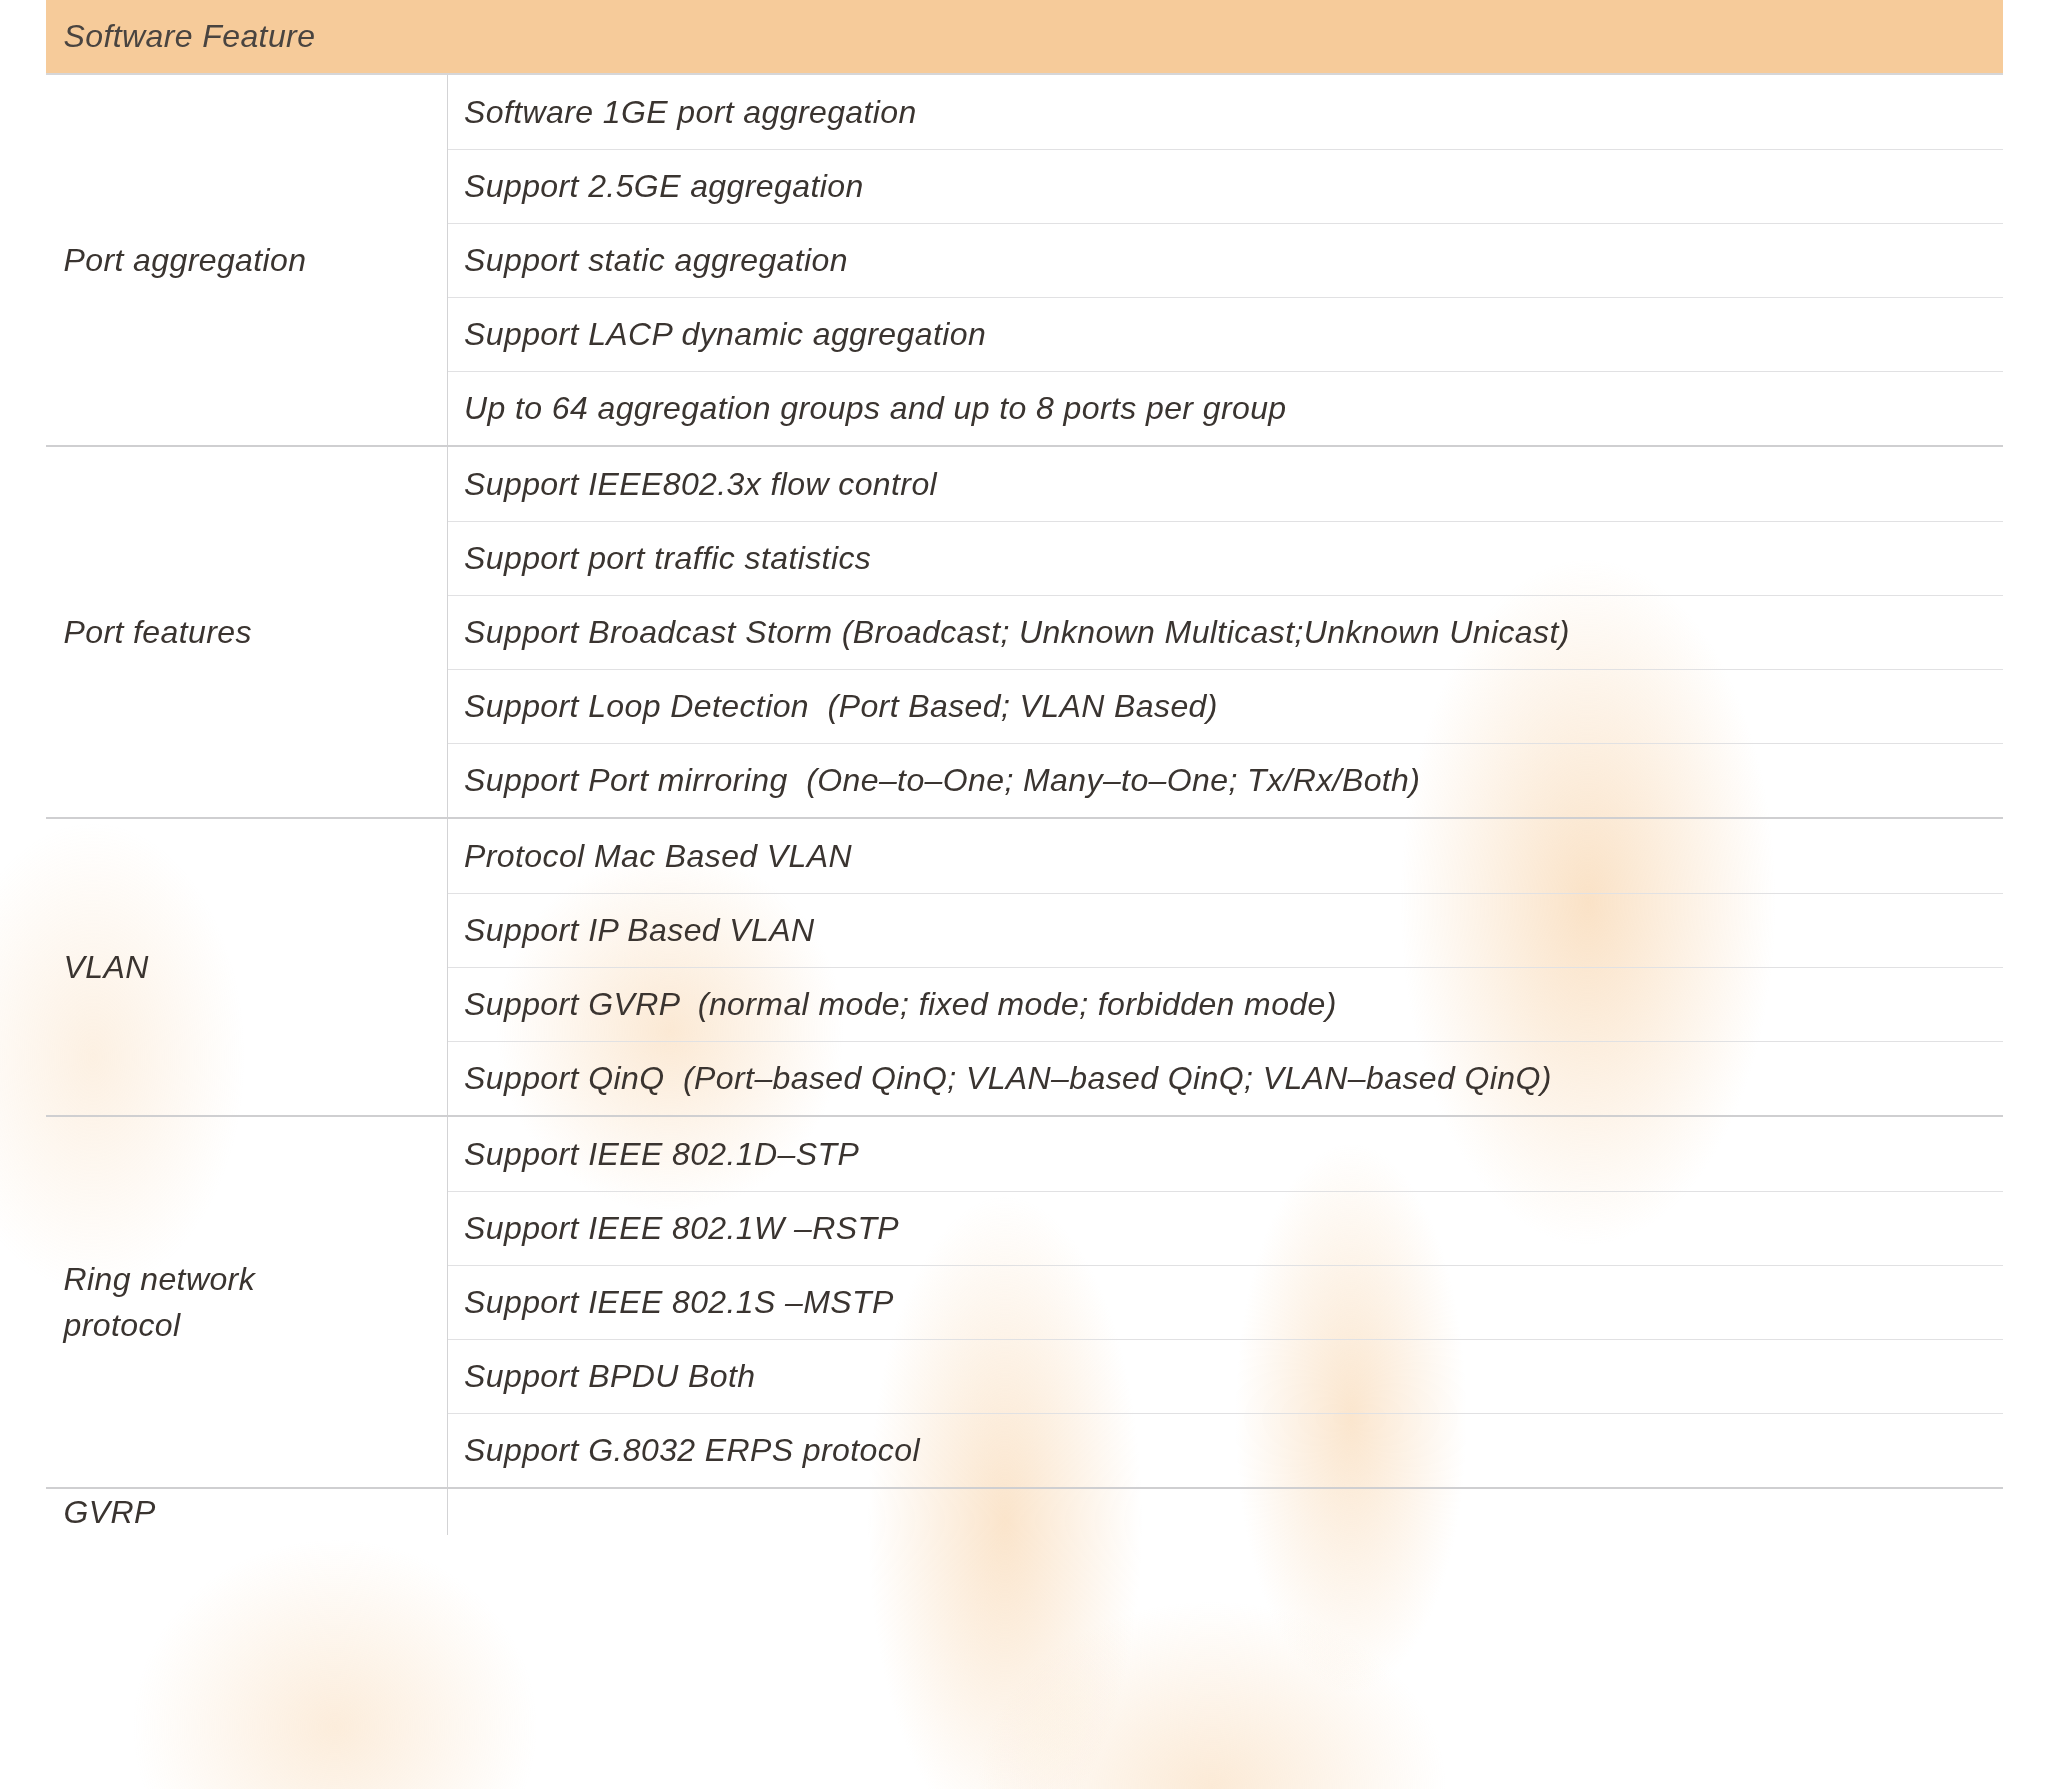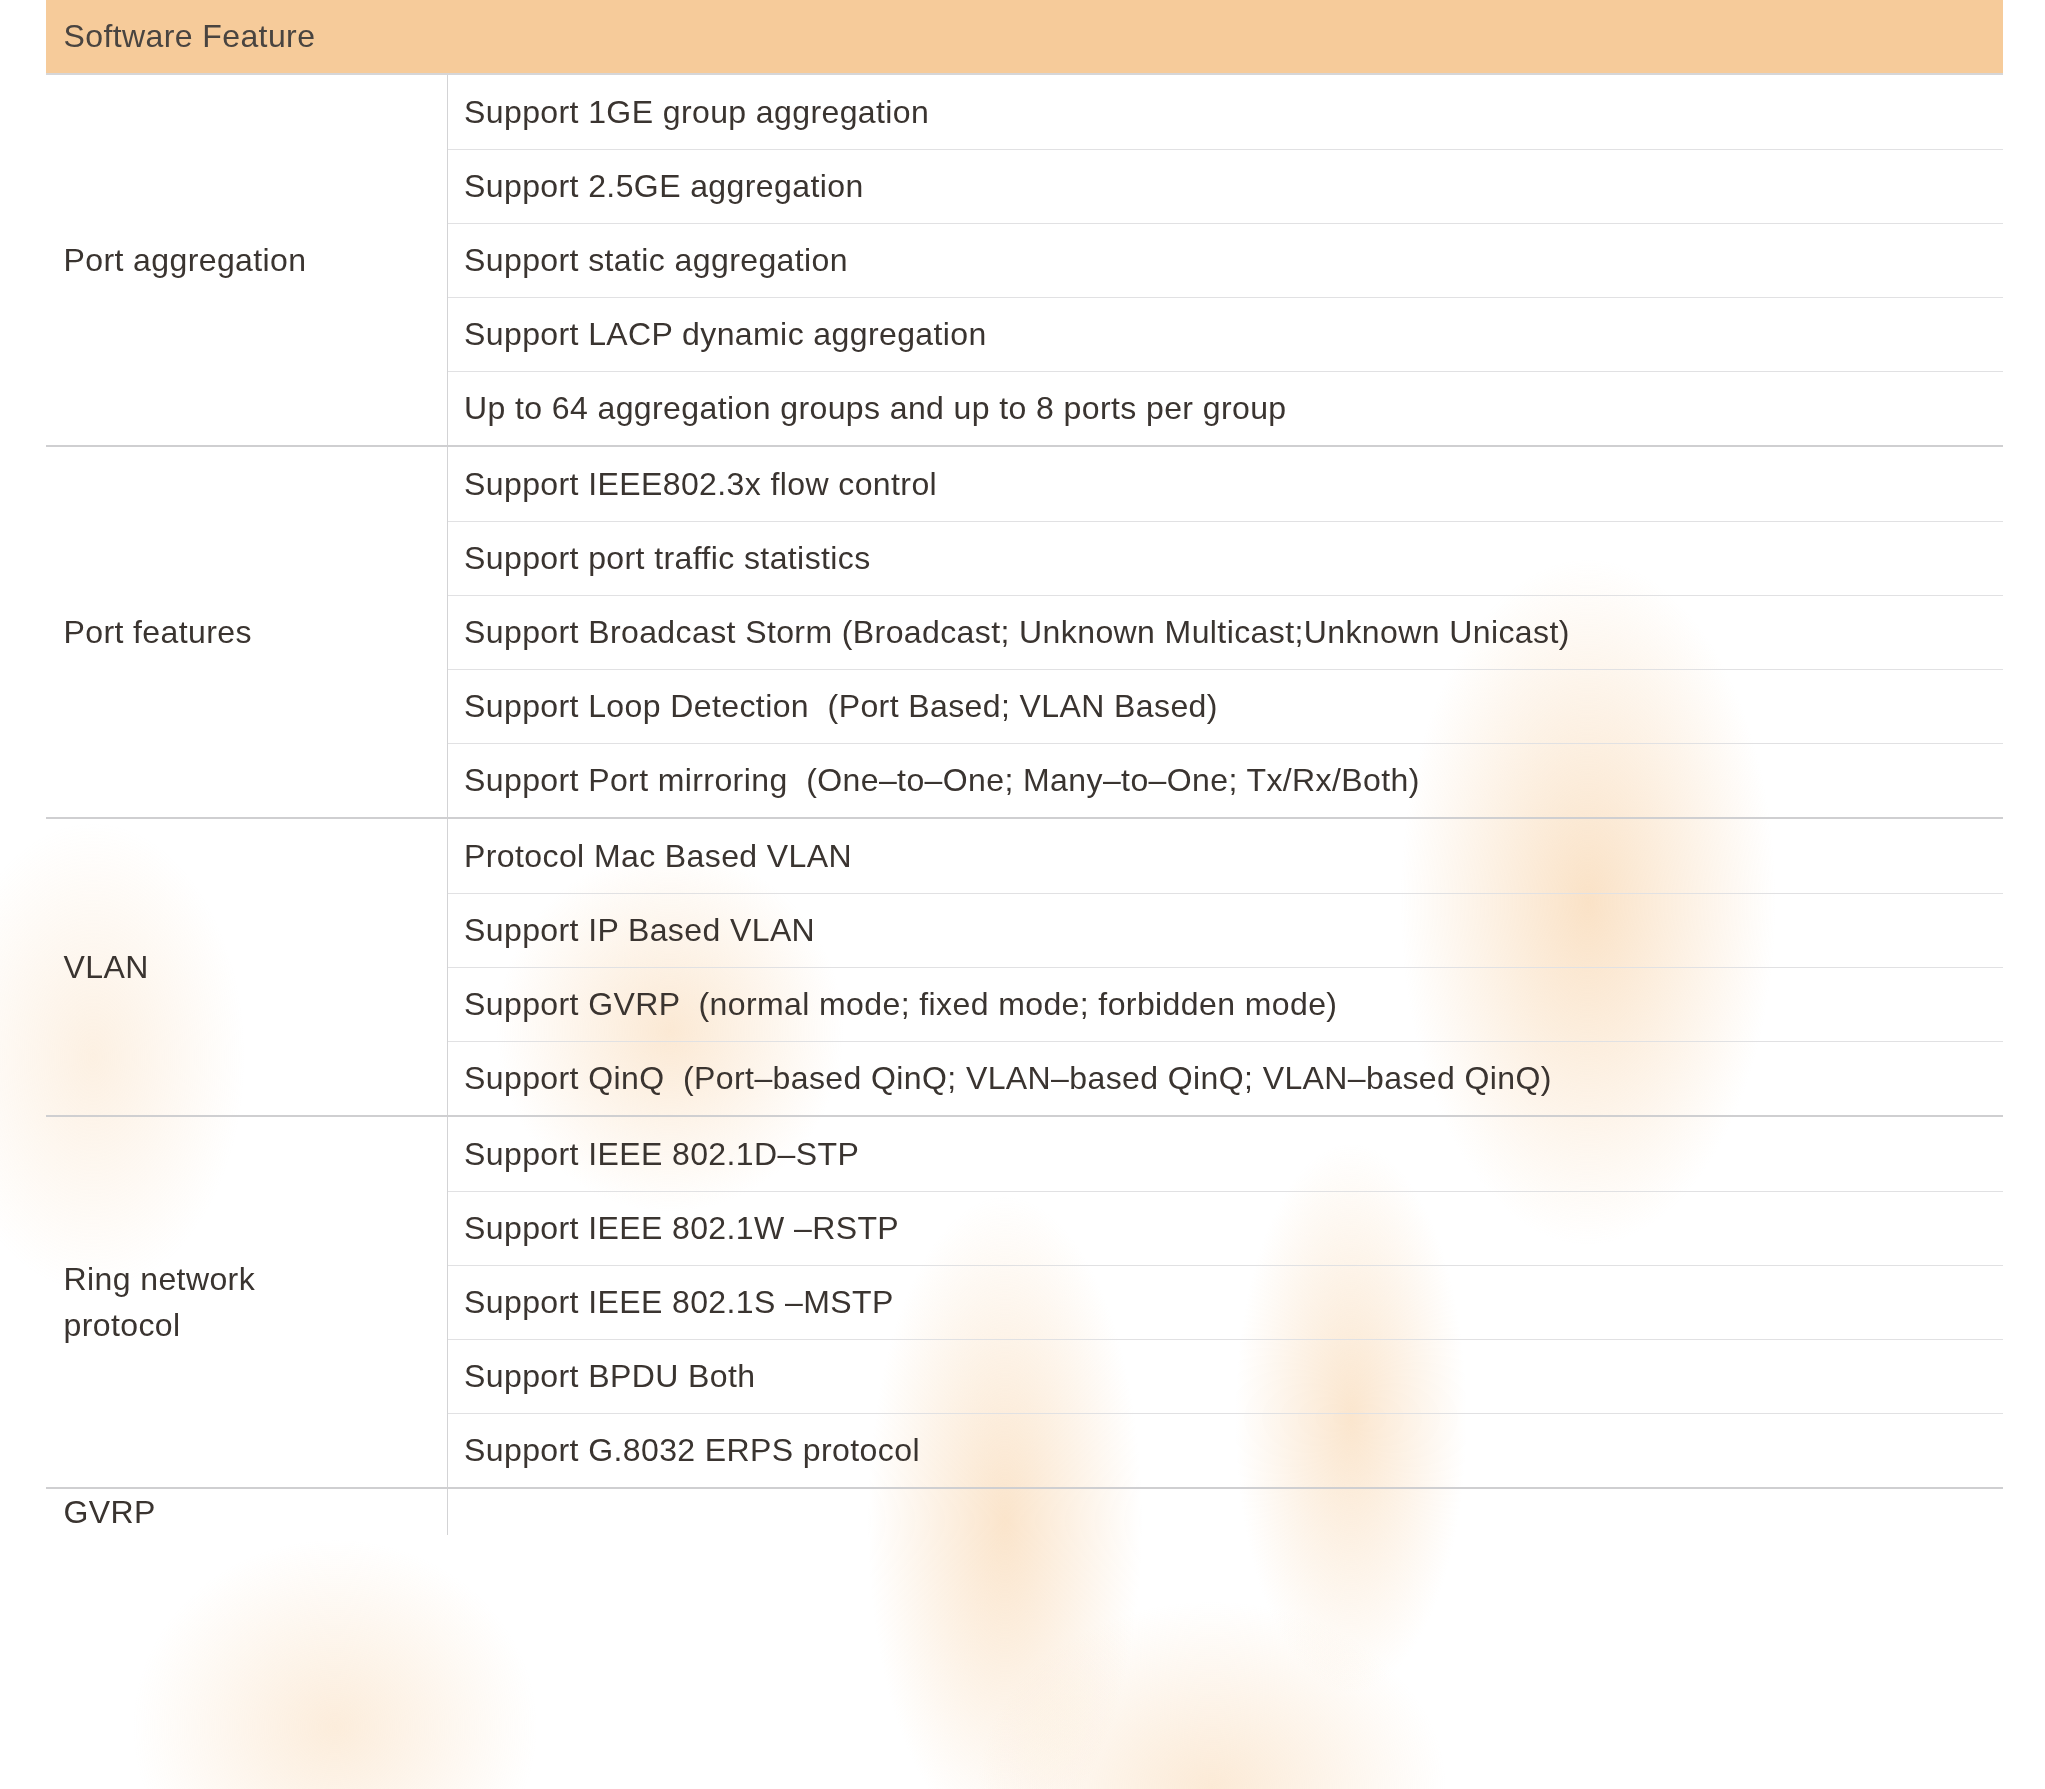--- a/index.html
+++ b/index.html
@@ -13,21 +13,21 @@
       radial-gradient(ellipse 248px 258px at 670px 1031px, rgba(246,202,152,0.42), rgba(246,202,152,0) 70%),
       radial-gradient(ellipse 289px 268px at 335px 1727px,  rgba(246,202,152,0.35), rgba(246,202,152,0) 70%),
       radial-gradient(ellipse 217px 335px at 93px 1057px,  rgba(246,202,152,0.28), rgba(246,202,152,0) 70%),
       radial-gradient(ellipse 335px 268px at 1212px 1789px, rgba(246,202,152,0.40), rgba(246,202,152,0) 70%),
       #ffffff;
     font-family:"Liberation Sans","DejaVu Sans",sans-serif;
     font-size:32px;
     letter-spacing:0.4px;
     color:#3a3430;
   }
-  .spec-table{position:absolute;left:46px;top:0;width:1957px;}
+  .spec-table{position:absolute;left:46px;top:0;width:1957px;font-style:italic;}
   .thead{
     height:73px;background:#f6cb9a;border-bottom:2.1px solid #d6d6d8;
     display:flex;align-items:center;padding-left:17.5px;box-sizing:content-box;
     color:#494440;
   }
   .sec{display:flex;border-bottom:2.1px solid #cfcfd1;background:transparent;}
   .sec.last{border-bottom:none;}
   .cat{
     width:402px;flex:0 0 402px;box-sizing:border-box;
     border-right:1.5px solid #d3d3d5;
@@ -51,21 +51,21 @@
   <div class="thead">
     <span>Software Feature</span>
   </div>
 
   <div class="sec">
     <div class="cat">
       <span class="cat-label">Port aggregation</span>
     </div>
     <div class="rows">
       <div class="row">
-          <span class="ftxt">Support 1GE group aggregation</span>
+          <span class="ftxt">Software 1GE port aggregation</span>
         </div>
       <div class="row">
           <span class="ftxt">Support 2.5GE aggregation</span>
         </div>
       <div class="row">
           <span class="ftxt">Support static aggregation</span>
         </div>
       <div class="row">
           <span class="ftxt">Support LACP dynamic aggregation</span>
         </div>

